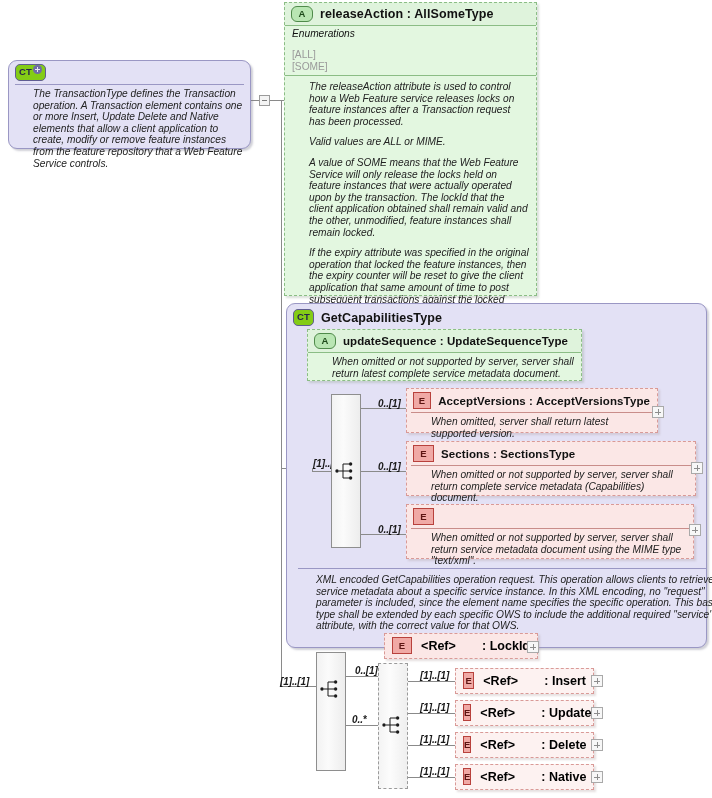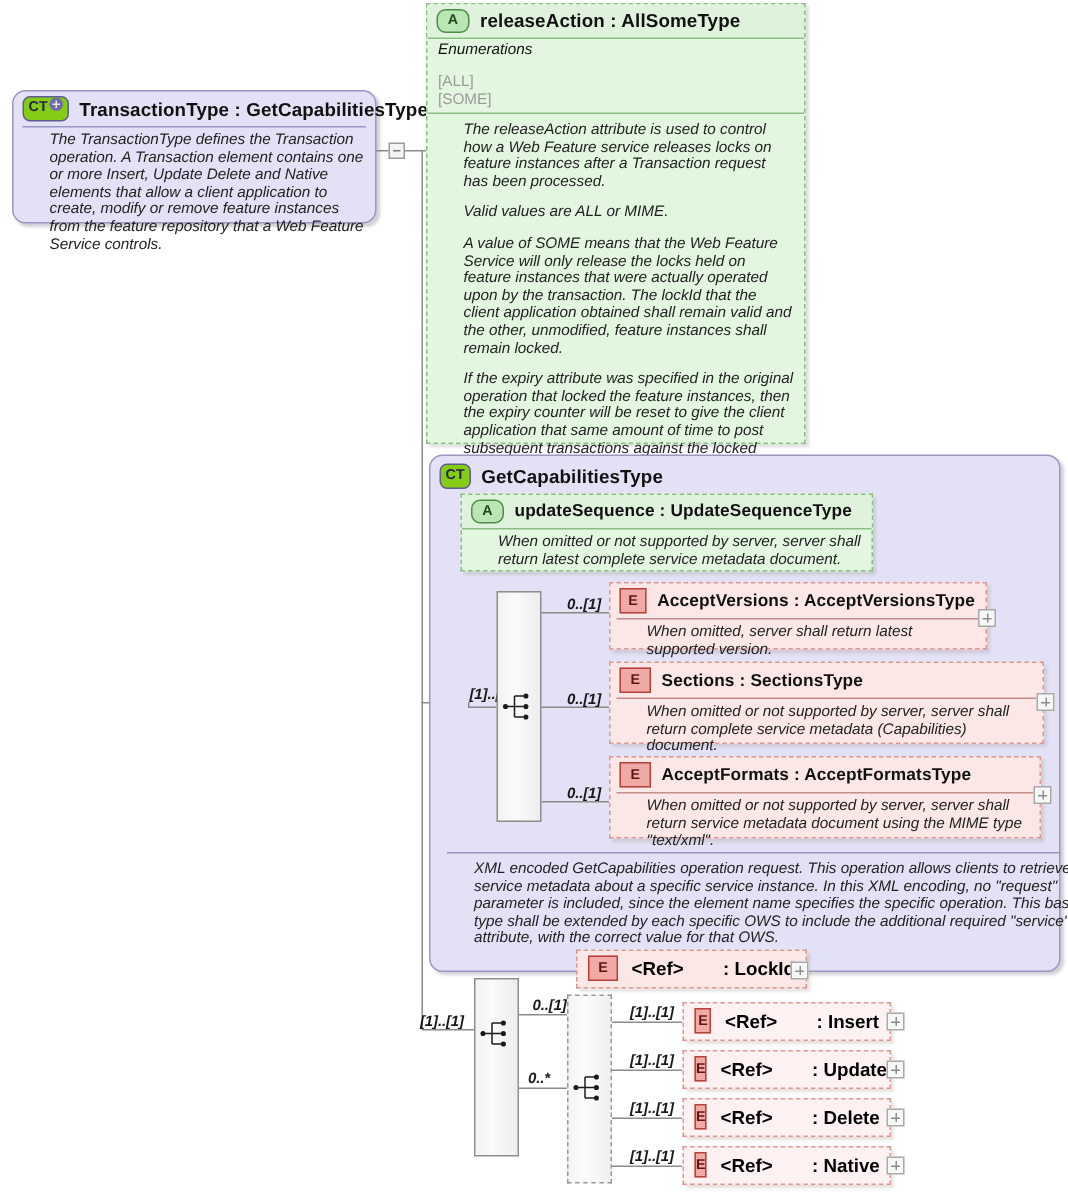--- a/index.html
+++ b/index.html
@@ -225,21 +225,20 @@
   <div class="ln-h" style="left:281px; top:100px; width:4px;"></div>
   <div class="ln-h" style="left:281px; top:468px; width:31px;"></div>
   <div class="ln-h" style="left:281px; top:686px; width:35px;"></div>
 
   <div class="node ct-box" style="left:8px; top:60px; width:243px; height:89px;">
     <div class="node-title">
       <span class="icon-ct">
         <span>CT</span>
           <span class="plus-circle"></span>
       </span>
-      <span class="ttl">TransactionType : GetCapabilitiesType</span>
     </div>
     <div class="ct-sep"></div>
     <div class="node-doc">
       <p>The TransactionType defines the Transaction operation.  A Transaction element contains one or more Insert, Update Delete and Native elements that allow a client application to create, modify or remove feature instances from the feature repository that a Web Feature Service controls.</p>
     </div>
   </div>
 
   <div class="node attr-box" style="left:284px; top:2px; width:253px; height:294px;">
     <div class="node-title">
       <span class="icon-a">A</span>
@@ -319,21 +318,20 @@
     </div>
     <div class="el-sep"></div>
     <div class="node-doc">When omitted or not supported by server, server shall return complete service metadata (Capabilities) document.</div>
   </div>
   <div class="expander" style="left:691px; top:462px;"></div>
 
   <div class="card" style="left:378px; top:524px;">0..[1]</div>
   <div class="node el-box" style="left:406px; top:504px; width:288px; height:55px;">
     <div class="node-title" style="font-size:11.5px;">
       <span class="icon-e">E</span>
-      <span class="ttl">AcceptFormats : AcceptFormatsType</span>
     </div>
     <div class="el-sep"></div>
     <div class="node-doc">When omitted or not supported by server, server shall return service metadata document using the MIME type "text/xml".</div>
   </div>
   <div class="expander" style="left:689px; top:524px;"></div>
 
   <div class="ct-sep" style="position:absolute; left:292px; top:568px; width:409px;"></div>
   <div class="node-doc" style="position:absolute; left:292px; top:571px; width:405px;">XML encoded GetCapabilities operation request. This operation allows clients to retrieve service metadata about a specific service instance. In this XML encoding, no "request" parameter is included, since the element name specifies the specific operation. This base type shall be extended by each specific OWS to include the additional required "service" attribute, with the correct value for that OWS.</div>
 
   <div class="card" style="left:280px; top:676px;">[1]..[1]</div>

